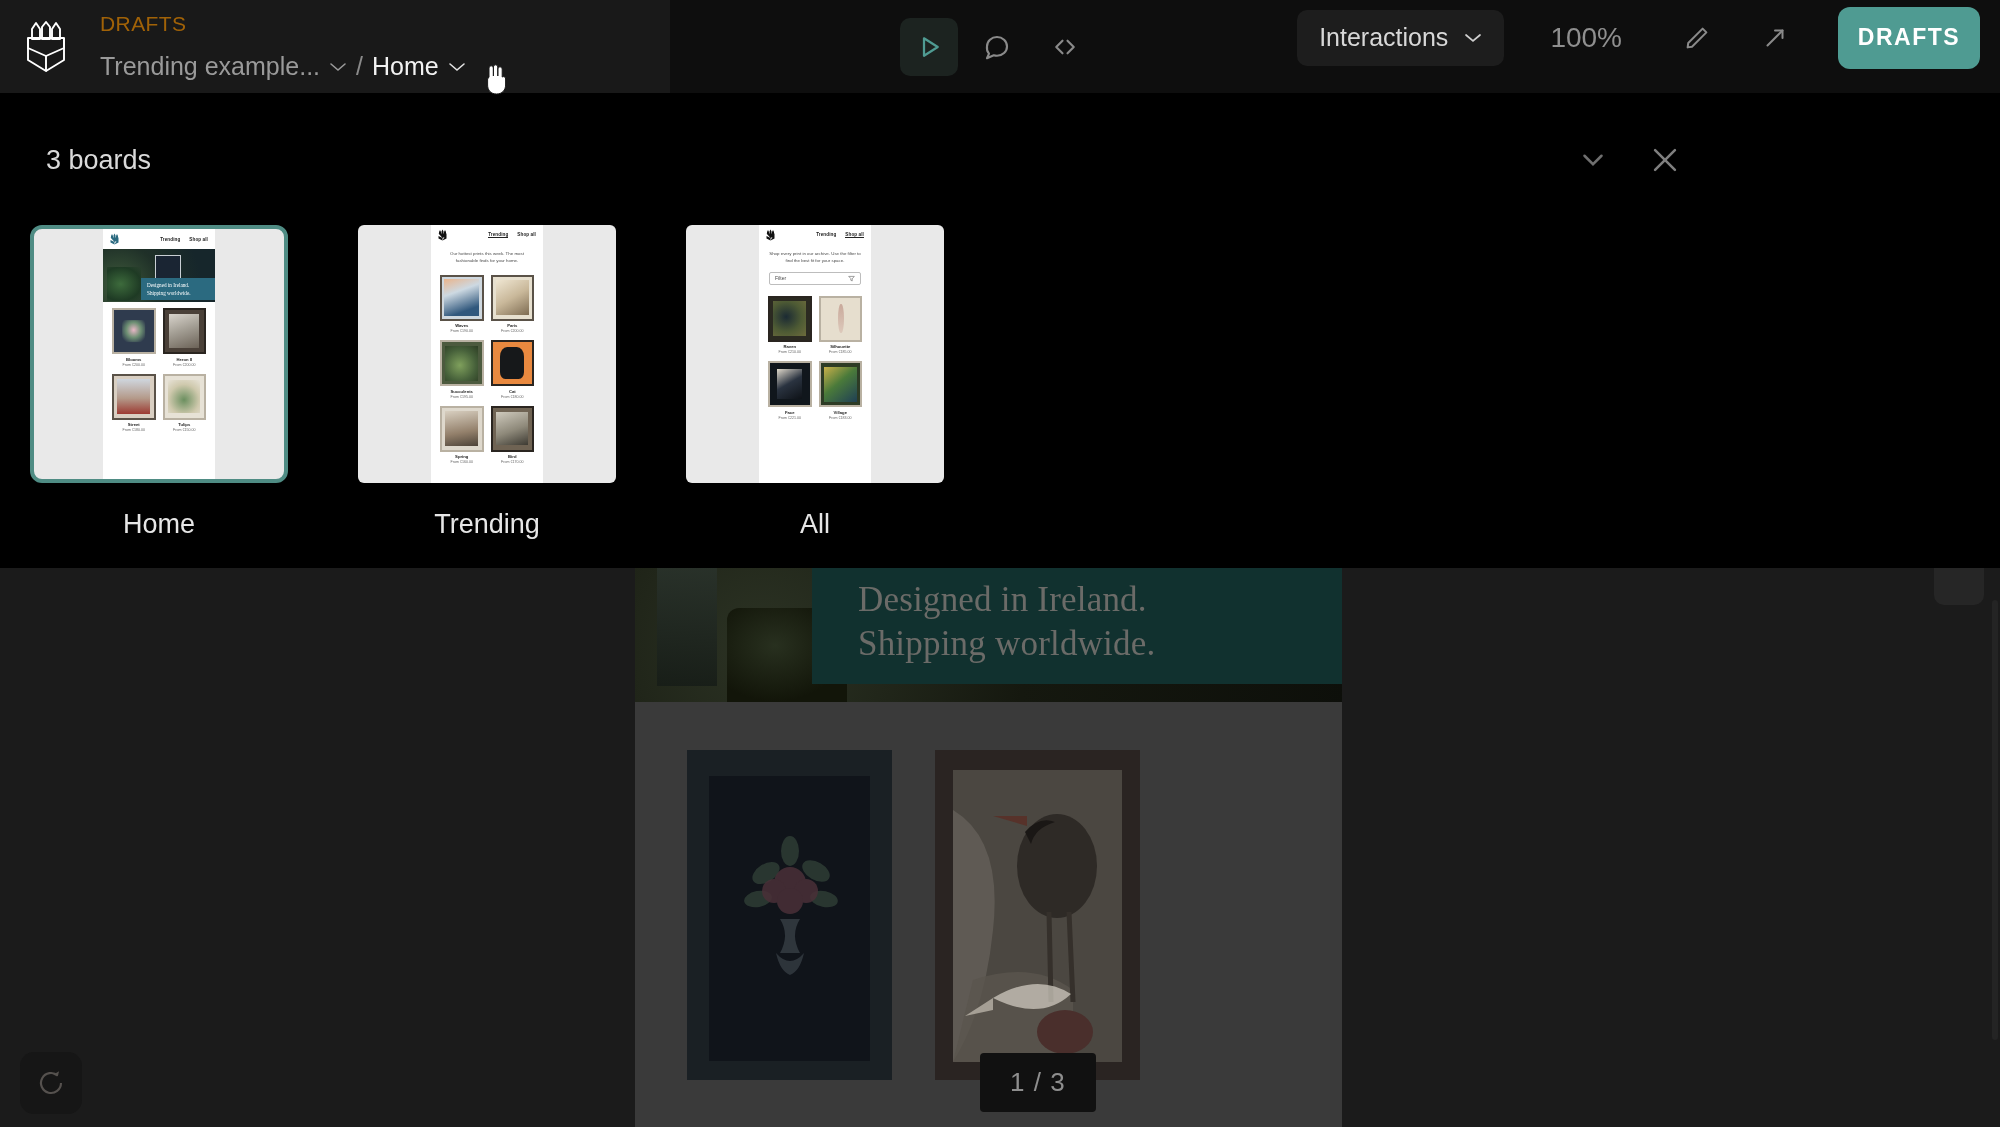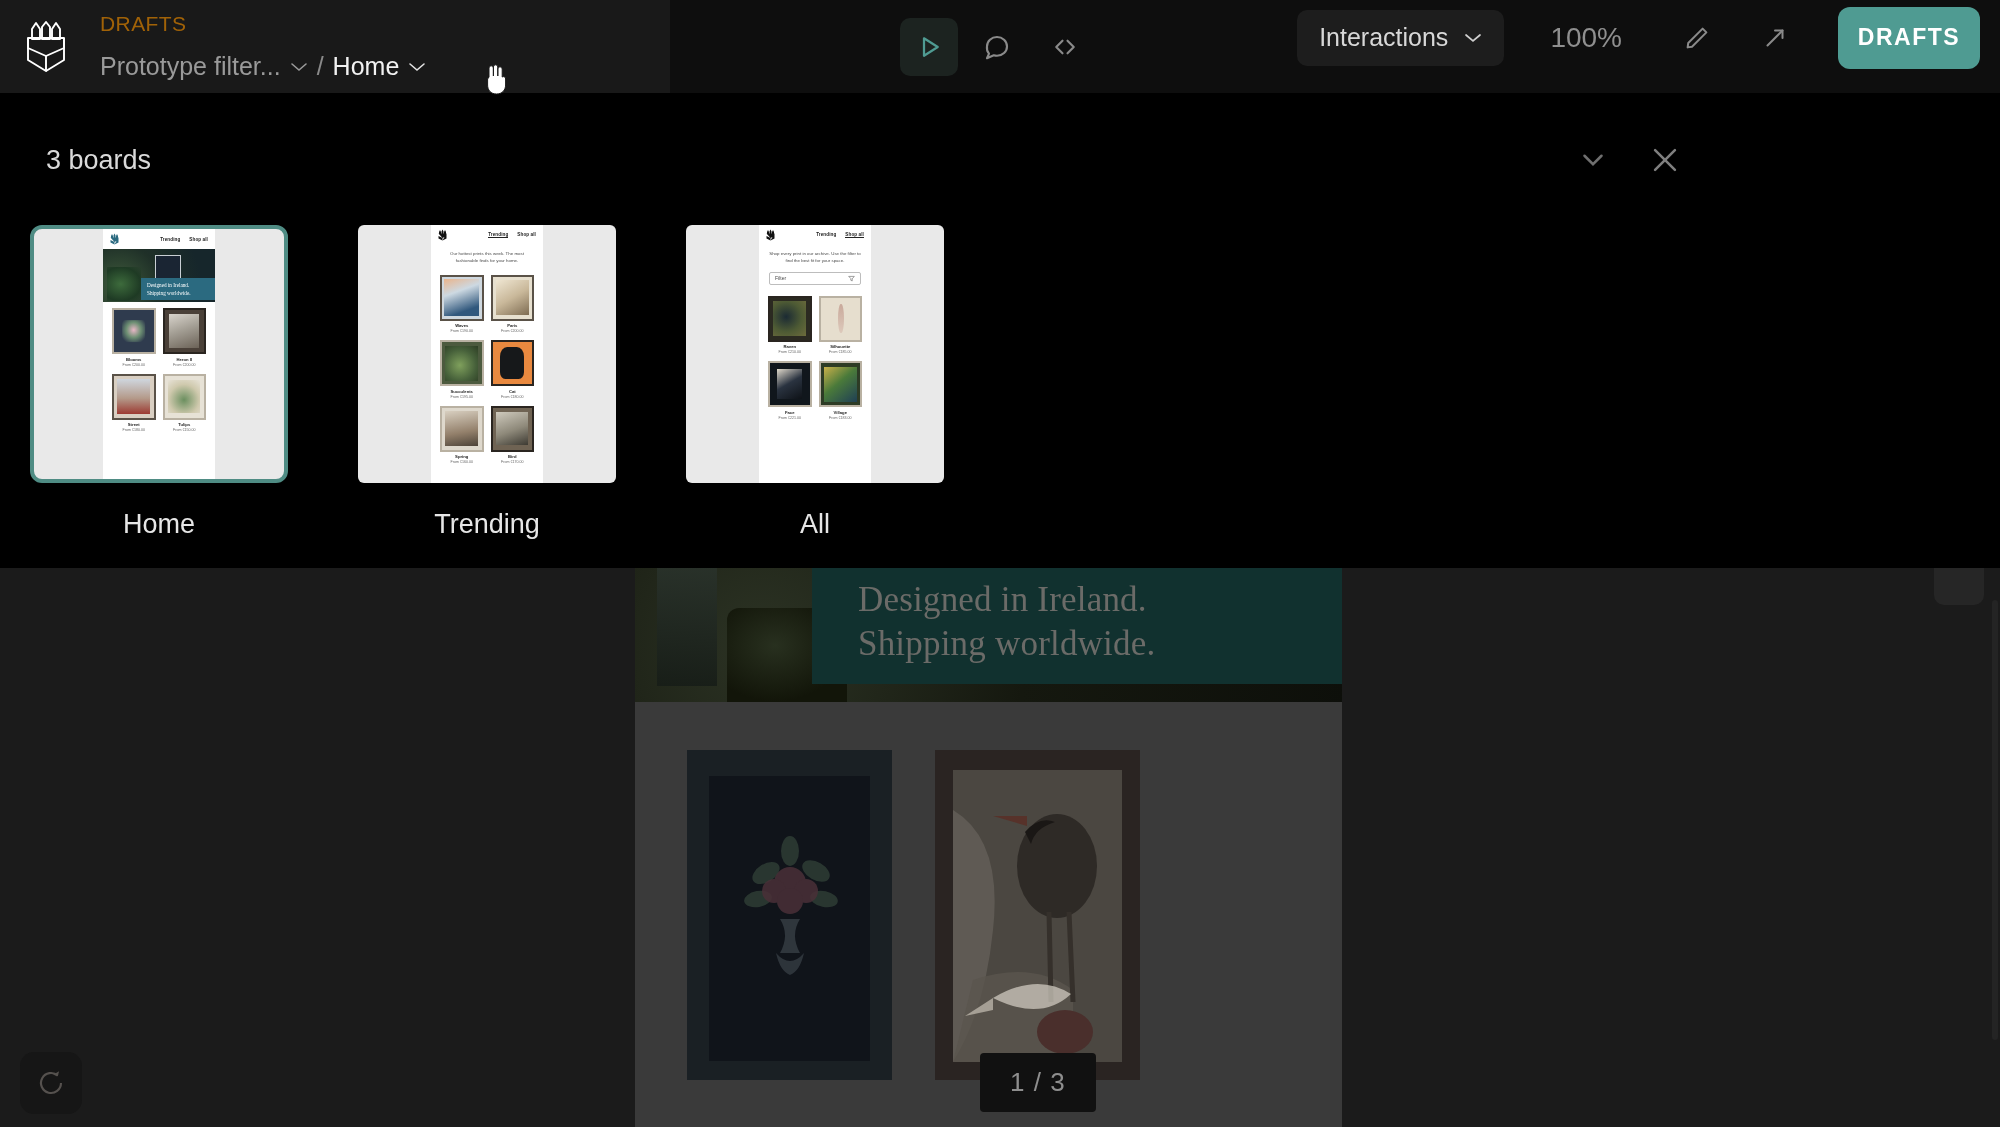--- a/index.html
+++ b/index.html
@@ -506,21 +506,21 @@
       <path d="M10 8 l4 -6 l4 6 v10 h-8z"></path>
       <path d="M20 6 l4 -5 l4 5 v12 h-8z"></path>
       <path d="M30 8 l4 -6 l4 6 v10 h-8z"></path>
       <path d="M6 17 h36 v10 l-18 8 l-18 -8z"></path>
       <path d="M6 17 v22 l18 11 v-15"></path>
       <path d="M42 17 v22 l-18 11"></path>
     </svg>
     <div class="brand-text">
       <div class="drafts">DRAFTS</div>
       <div class="crumbs">
-        <span class="crumb-project">Prototype filter...</span>
+        <span class="crumb-project">Trending example...</span>
         <svg class="chev" viewBox="0 0 18 11" fill="none" stroke="#9a9a9a" stroke-width="1.6" stroke-linecap="round">
           <polyline points="2 3 9 9 16 3"></polyline>
         </svg>
         <span class="crumb-slash">/</span>
         <span class="crumb-board">Home</span>
         <svg class="chev" viewBox="0 0 18 11" fill="none" stroke="#e2e2e2" stroke-width="1.6" stroke-linecap="round">
           <polyline points="2 3 9 9 16 3"></polyline>
         </svg>
       </div>
     </div>

